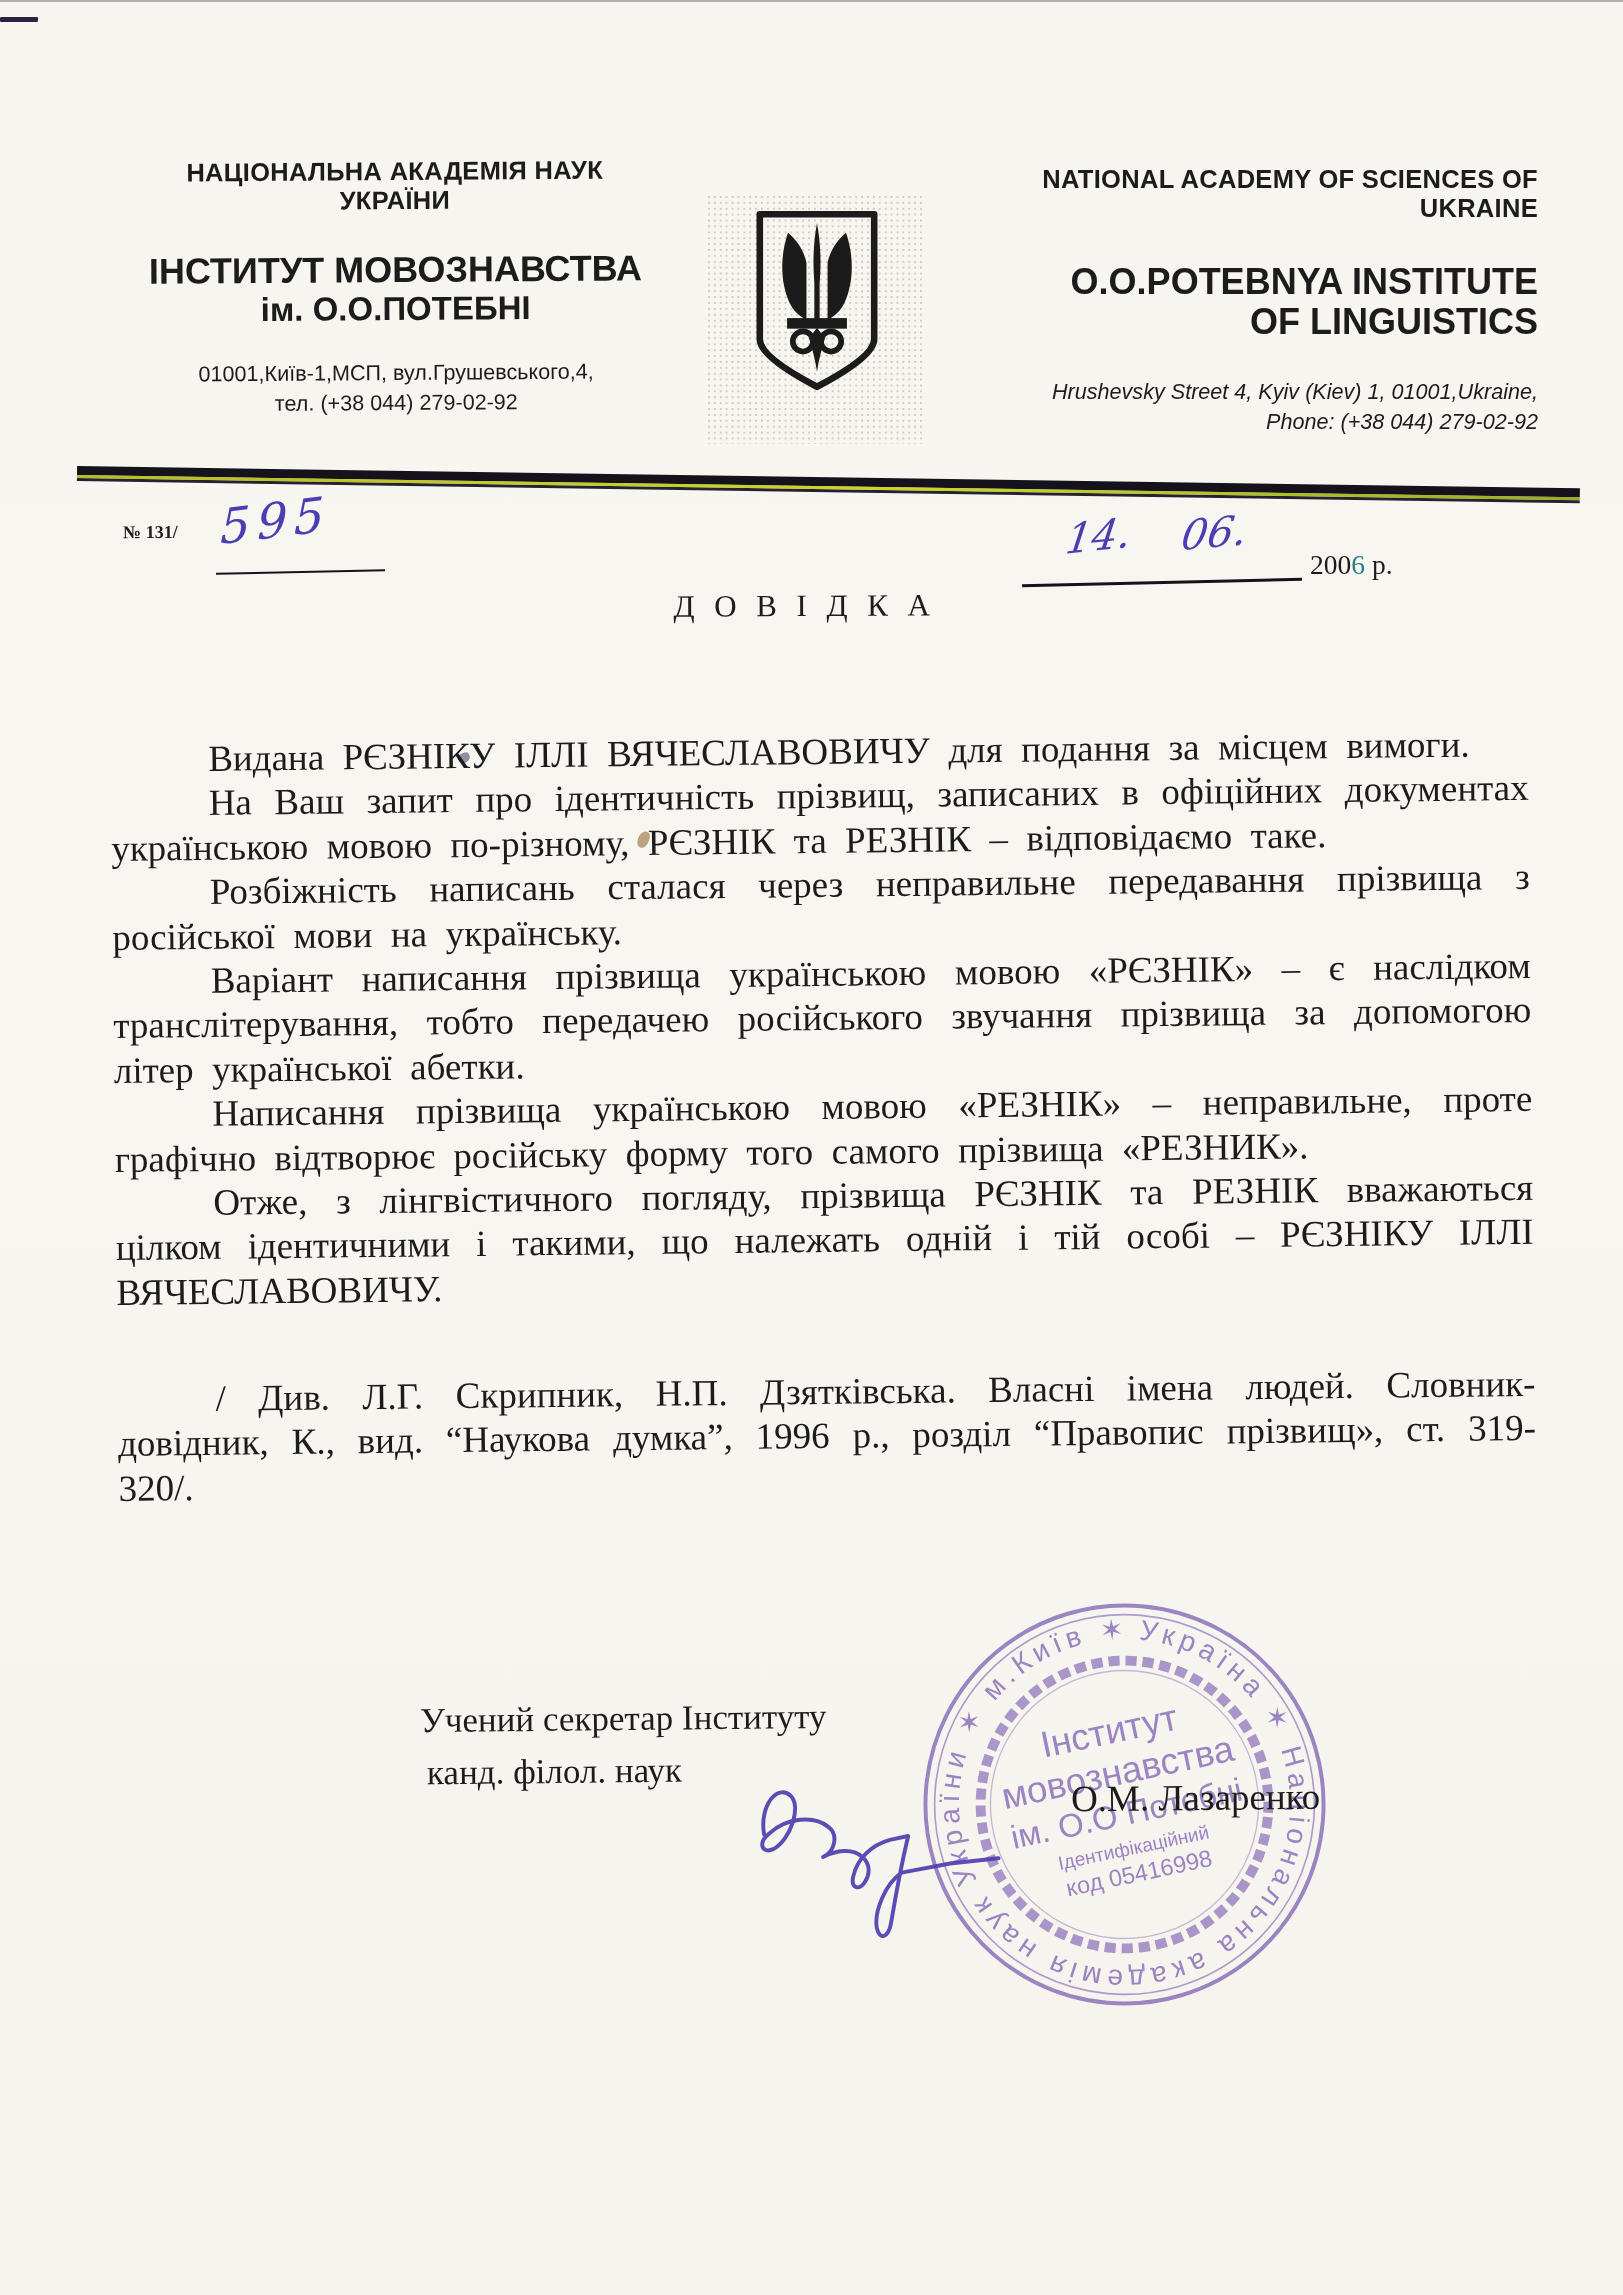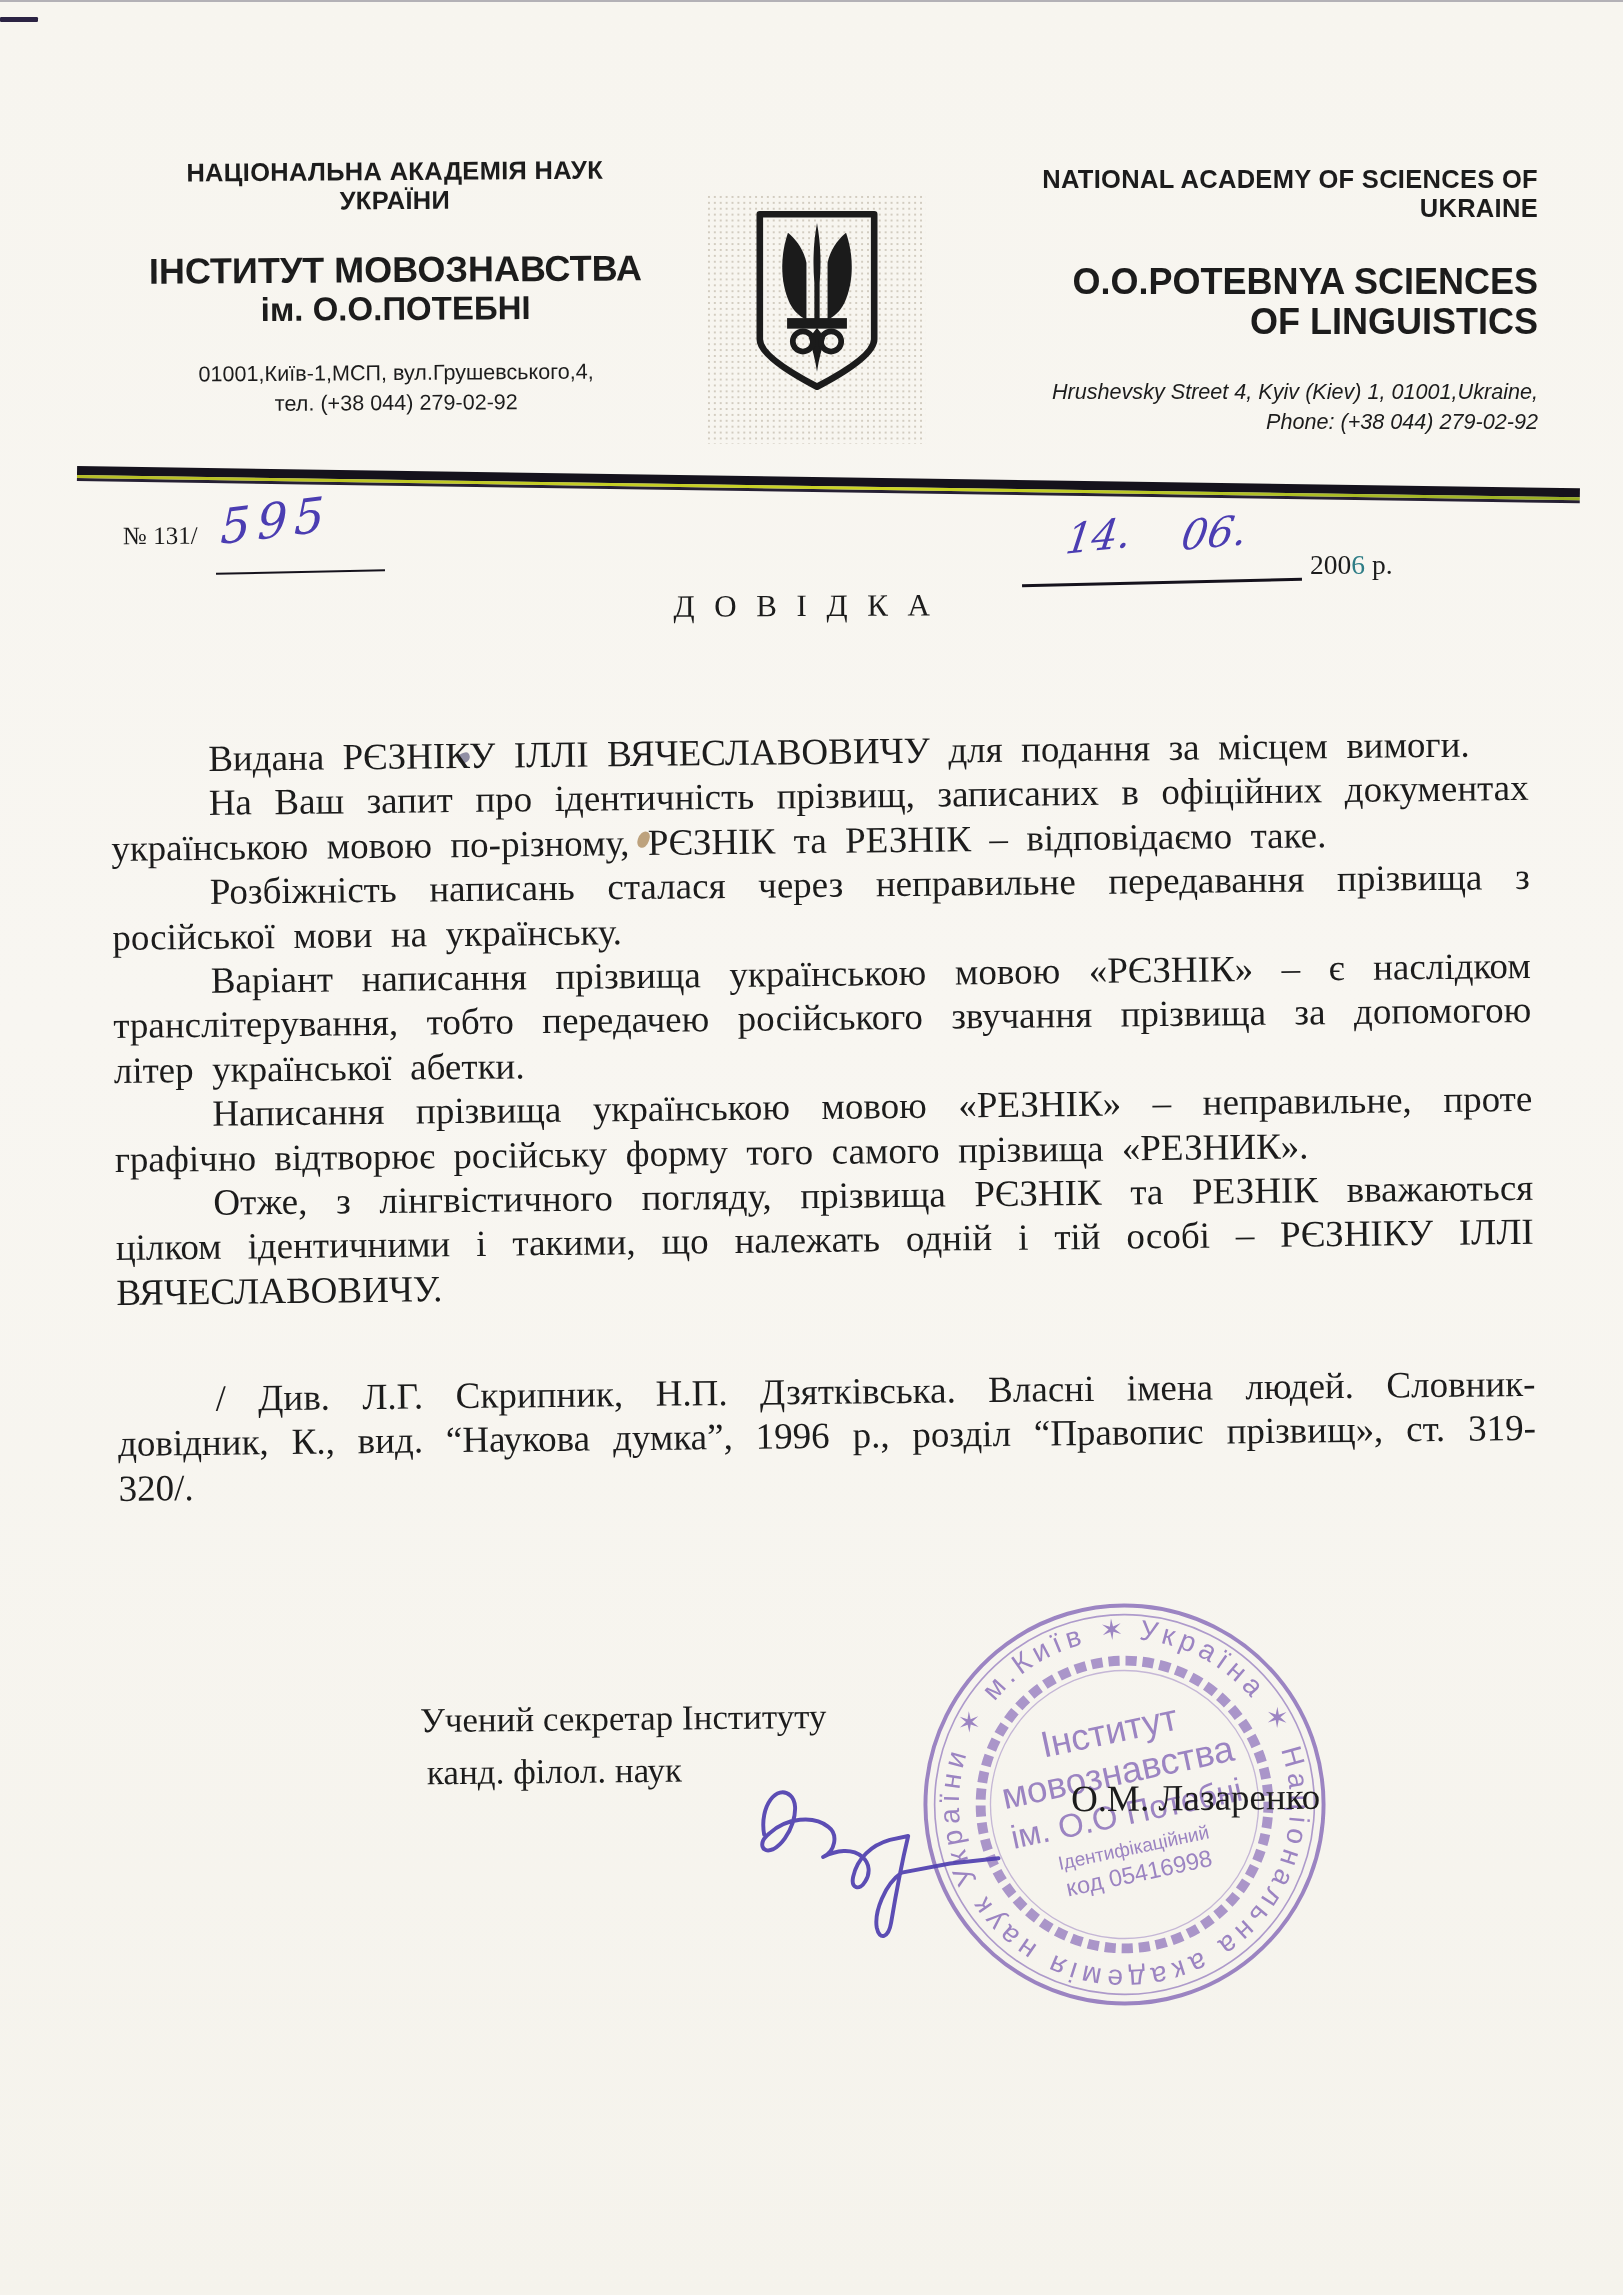--- a/index.html
+++ b/index.html
@@ -31,21 +31,21 @@
     background-image:radial-gradient(#c9c2b4 0.9px, rgba(0,0,0,0) 0.9px);background-size:5.9px 5.9px;opacity:.8;}
   .emblem{position:absolute;left:751px;top:207px;width:132px;height:187px;}
 
   
   .rule{position:absolute;left:77px;top:466px;width:1503px;transform:rotate(0.85deg);transform-origin:left center;}
   .rule .r1{height:9.2px;background:#15121c;}
   .rule .r2{height:2.6px;background:linear-gradient(90deg,#aab400,#c5d000 55%,#86a000);opacity:.85;}
   .rule .r3{height:3.3px;background:#262033;}
 
   
-  .refline{position:absolute;left:123px;top:522px;font-size:25px;transform:rotate(-0.5deg);}
+  .refline{position:absolute;left:123px;top:522px;font-size:18px;transform:rotate(-0.5deg);font-weight:bold;}
   .hand{font-family:"DejaVu Serif", serif;font-style:italic;color:#4b3db2;}
   .ref-hand{position:absolute;left:220px;top:492px;font-size:48px;letter-spacing:6.5px;
     transform:rotate(-7deg) skewX(-8deg);}
   .ref-underline{position:absolute;left:216px;top:571px;width:169px;border-bottom:2.6px solid #15121c;transform:rotate(-1.2deg);}
   .date-hand-day{position:absolute;left:1066px;top:512px;font-size:41px;transform:rotate(-6deg) skewX(-14deg);}
   .date-hand-month{position:absolute;left:1182px;top:509px;font-size:41px;transform:rotate(-5deg) skewX(-14deg);}
   .date-underline{position:absolute;left:1022px;top:581px;width:280px;border-bottom:3.3px solid #15121c;transform:rotate(-1.3deg);}
   .date-printed{position:absolute;left:1310px;top:549px;font-size:27.5px;}
   .year-digit{color:#2e7d86;}
 
@@ -101,21 +101,21 @@
     </g>
     <g fill="none" stroke="#1b1b1b" stroke-width="13">
       <circle cx="118" cy="303" r="23"></circle>
       <circle cx="182" cy="303" r="23"></circle>
     </g>
   </svg>
 
   <div class="hdr-right">
     <div class="h-small">NATIONAL ACADEMY OF SCIENCES OF UKRAINE</div>
     <div class="h-big">
-      <div>O.O.POTEBNYA SCIENCES</div>
+      <div>O.O.POTEBNYA INSTITUTE</div>
       <div>OF LINGUISTICS</div>
     </div>
     <div class="h-addr">
       <div>Hrushevsky Street 4, Kyiv (Kiev) 1, 01001,Ukraine,</div>
       <div>Phone: (+38 044) 279-02-92</div>
     </div>
   </div>
 
   <div class="rule">
     <div class="r1"></div>

